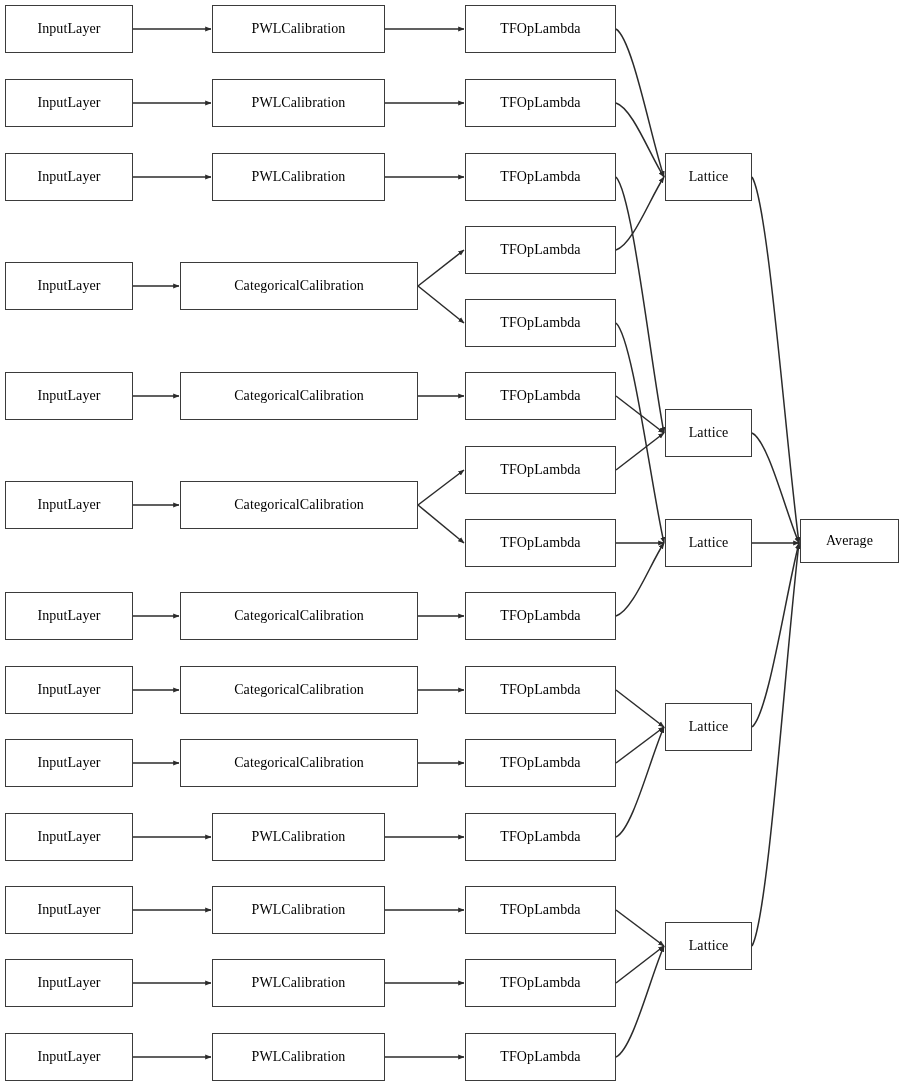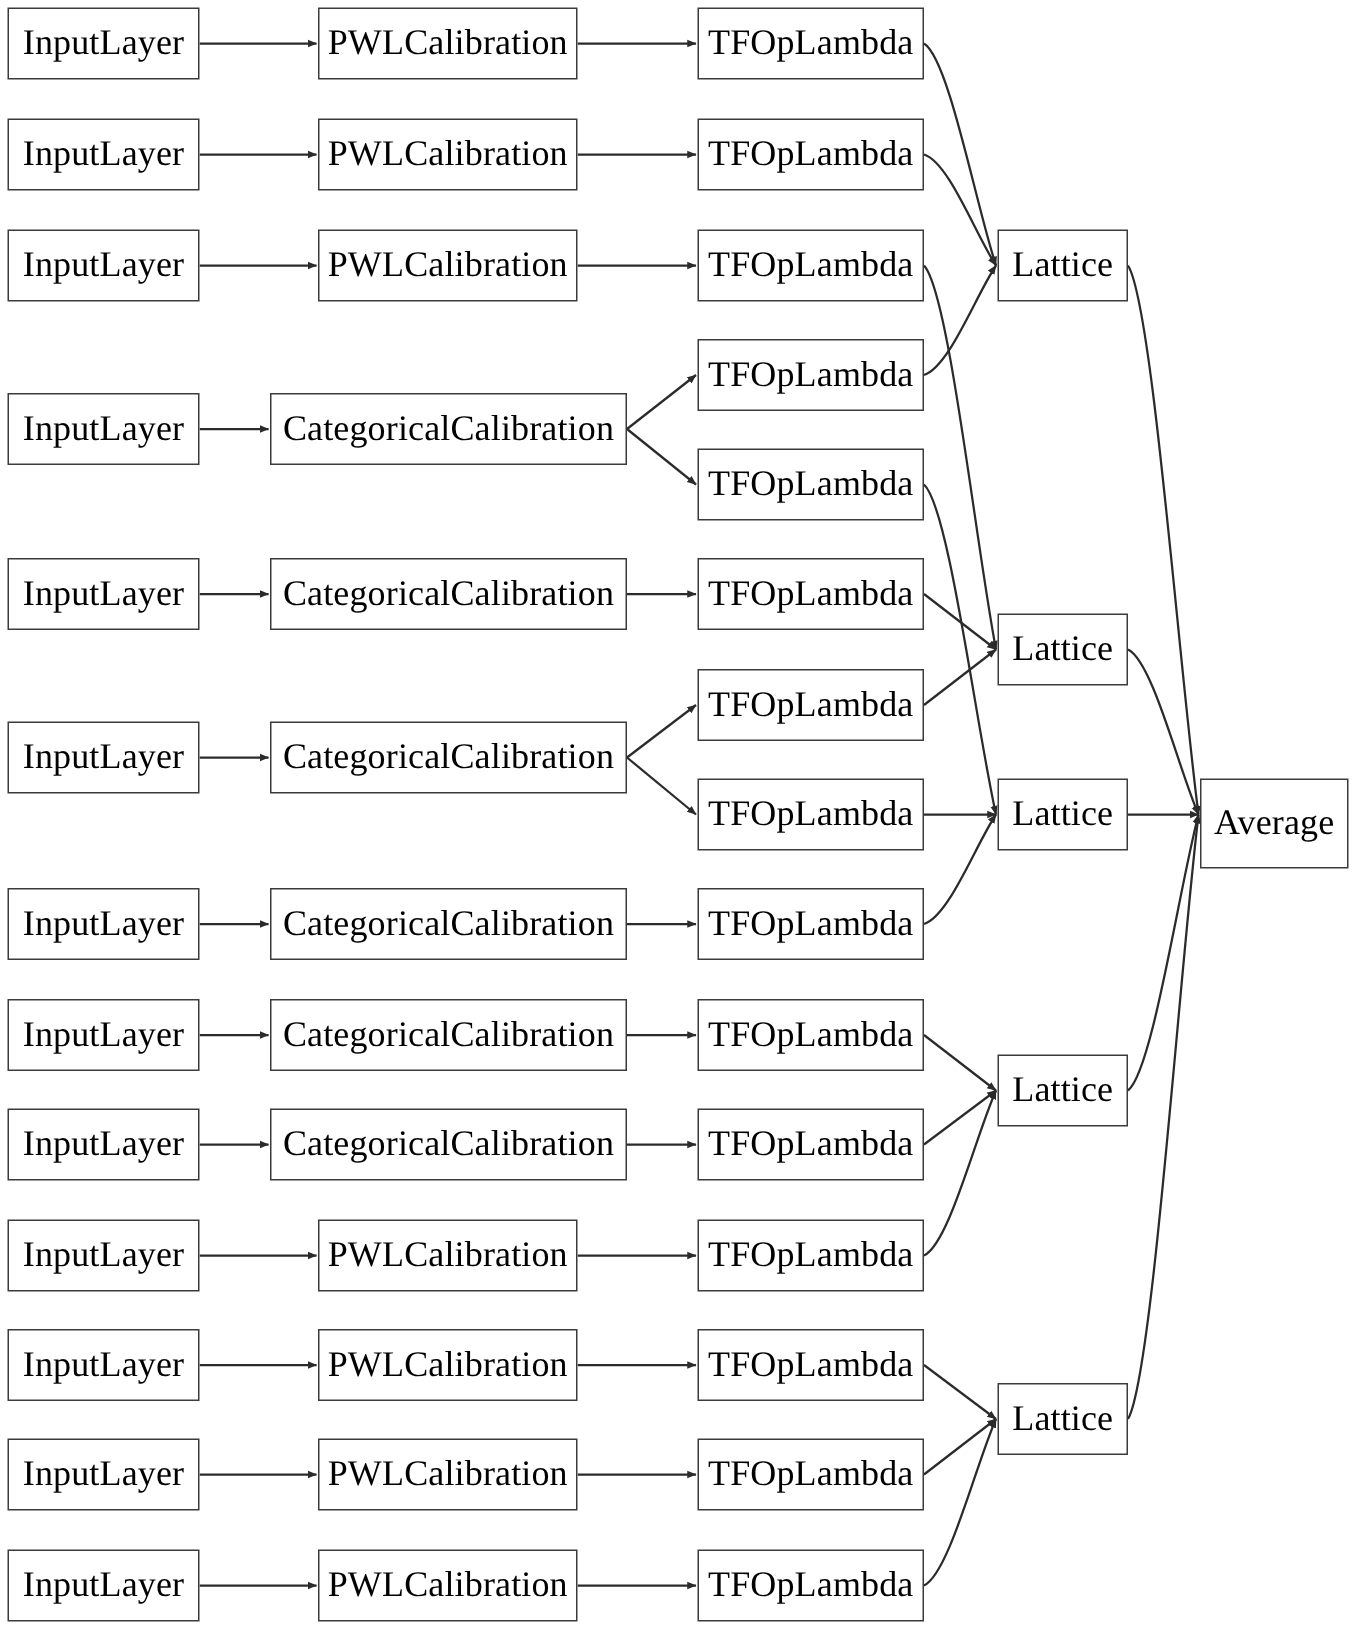--- a/index.html
+++ b/index.html
@@ -34,21 +34,21 @@
   }
   .node {
     position: absolute;
     box-sizing: border-box;
     border: 1.4px solid #3b3b3b;
     background: #ffffff;
     display: flex;
     align-items: center;
     justify-content: center;
     color: #000000;
-    font-size: 24px;
+    font-size: 14px;
     line-height: 1;
     white-space: nowrap;
     letter-spacing: 0.1px;
   }
   .node-label {
     display: block;
     padding: 0 2px;
   }
 </style>
 </head>
@@ -242,17 +242,17 @@
       </div>
       <div class="node" style="left: 665px; top: 519px; width: 87px; height: 48px; border-color: rgb(59, 59, 59); background: rgb(255, 255, 255);">
         <span class="node-label">Lattice</span>
       </div>
       <div class="node" style="left: 665px; top: 703px; width: 87px; height: 48px; border-color: rgb(59, 59, 59); background: rgb(255, 255, 255);">
         <span class="node-label">Lattice</span>
       </div>
       <div class="node" style="left: 665px; top: 922px; width: 87px; height: 48px; border-color: rgb(59, 59, 59); background: rgb(255, 255, 255);">
         <span class="node-label">Lattice</span>
       </div>
-      <div class="node" style="left: 800px; top: 519px; width: 99px; height: 60px; border-color: rgb(59, 59, 59); background: rgb(255, 255, 255);">
+      <div class="node" style="left: 800px; top: 519px; width: 99px; height: 44px; border-color: rgb(59, 59, 59); background: rgb(255, 255, 255);">
         <span class="node-label">Average</span>
       </div>
     </div>
 </div>
 
 </body></html>

